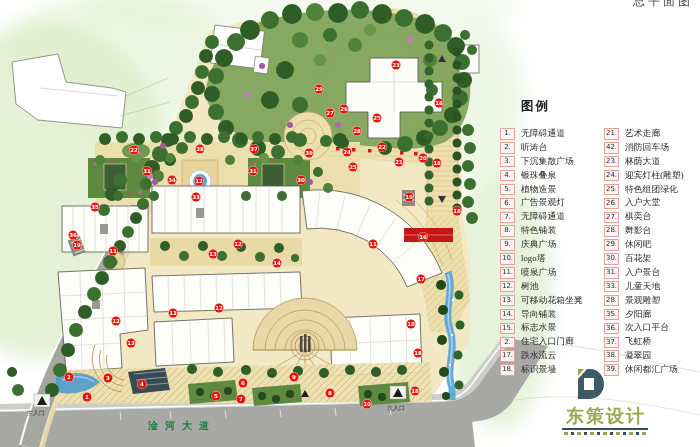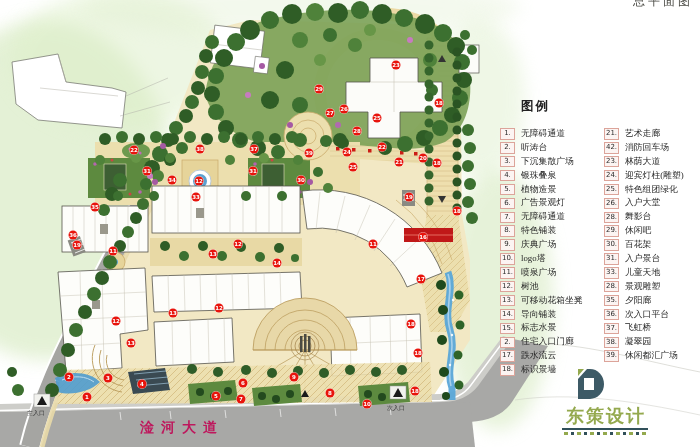--- a/index.html
+++ b/index.html
@@ -2,21 +2,21 @@
 <html><head>
 <meta charset="utf-8">
 <style>
   html,body{margin:0;padding:0;background:#ffffff;}
   .stage{position:relative;width:700px;height:447px;overflow:hidden;background:#ffffff;
          font-family:"Liberation Serif","DejaVu Serif",serif;}
   svg.plan{position:absolute;left:0;top:0;}
 
   
   .map-label{position:absolute;color:#55554f;}
-  .road-label{left:140px;top:419px;font-size:14px;font-weight:bold;letter-spacing:7px;color:#be185d;}
+  .road-label{left:148px;top:419px;font-size:10px;font-weight:bold;letter-spacing:7px;color:#15803d;}
   .entrance-main{left:27px;top:409px;font-size:6px;color:#333;}
   .entrance-secondary{left:387px;top:404px;font-size:6px;color:#333;}
   .sheet-title{position:absolute;left:633px;top:-7px;font-size:12px;letter-spacing:3px;color:#4a4a44;}
 
   
   .markers-layer{position:absolute;left:0;top:0;width:700px;height:447px;pointer-events:none;}
   .marker{position:absolute;width:9px;height:9px;border-radius:50%;background:#e8140c;
           color:#fff;font-family:"DejaVu Sans",sans-serif;font-size:5.5px;font-weight:bold;
           line-height:9px;text-align:center;transform:translate(-50%,-50%);
           box-shadow:0 0 0 0.5px rgba(255,255,255,.65);}
@@ -699,20 +699,24 @@
           </div>
           <div class="lg-row">
             <span class="lg-num">25.</span>
             <span class="lg-label">特色组团绿化</span>
           </div>
           <div class="lg-row">
             <span class="lg-num">26.</span>
             <span class="lg-label">入户大堂</span>
           </div>
           <div class="lg-row">
+            <span class="lg-num">27.</span>
+            <span class="lg-label">棋奕台</span>
+          </div>
+          <div class="lg-row">
             <span class="lg-num">28.</span>
             <span class="lg-label">舞影台</span>
           </div>
           <div class="lg-row">
             <span class="lg-num">29.</span>
             <span class="lg-label">休闲吧</span>
           </div>
           <div class="lg-row">
             <span class="lg-num">30.</span>
             <span class="lg-label">百花架</span>

